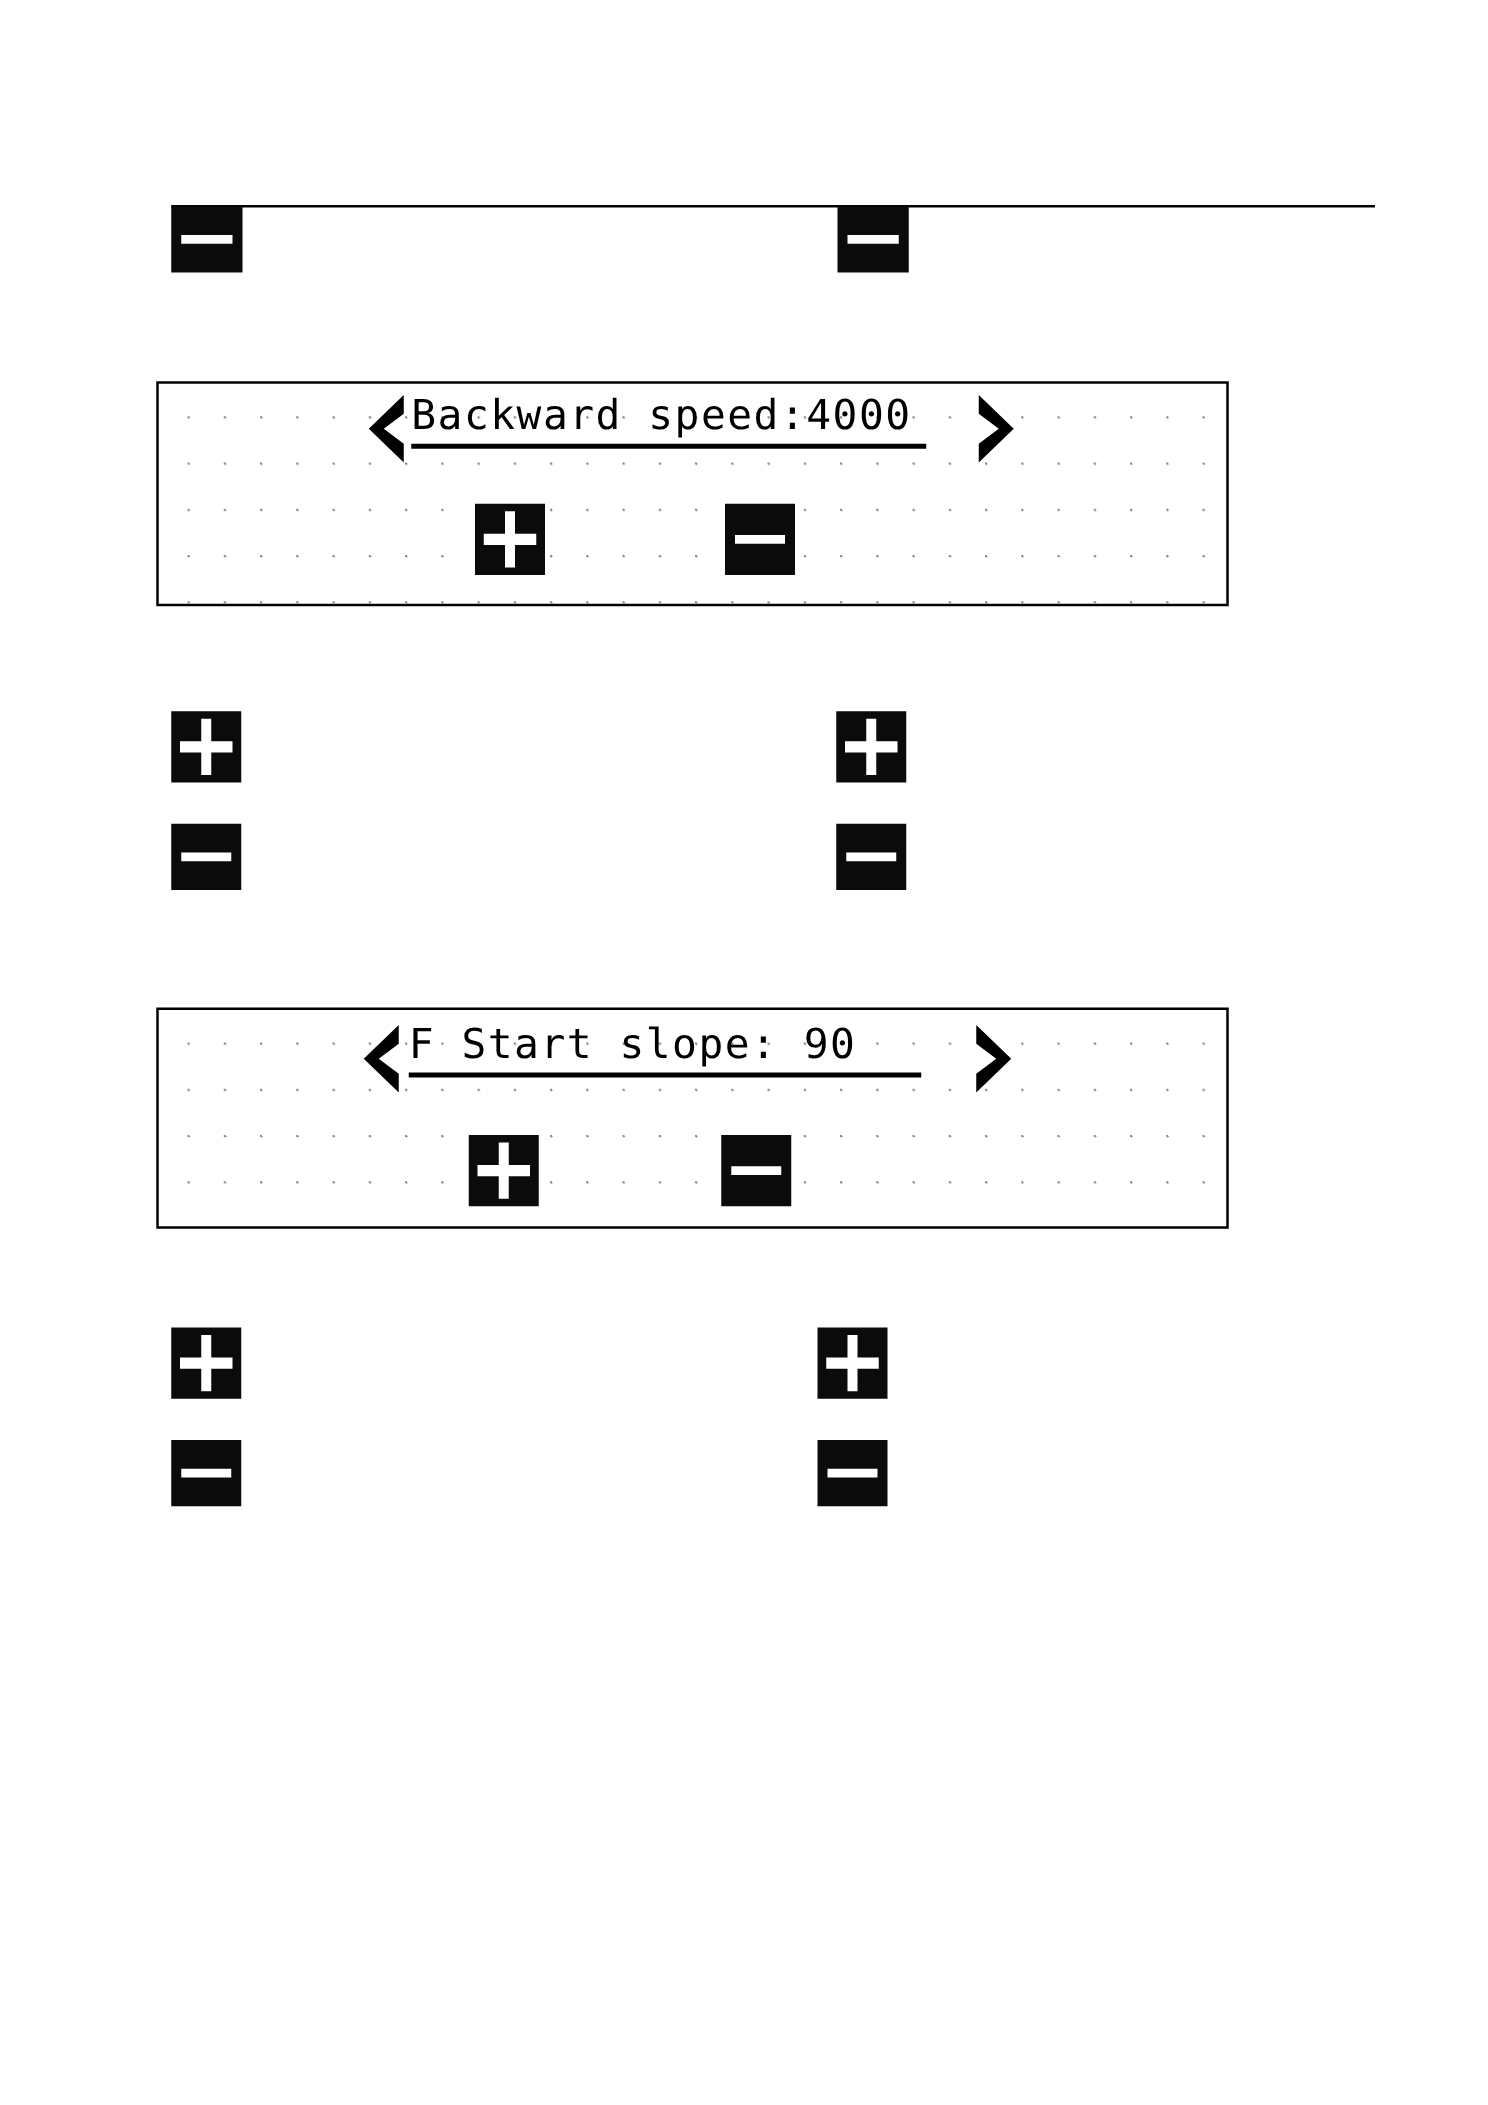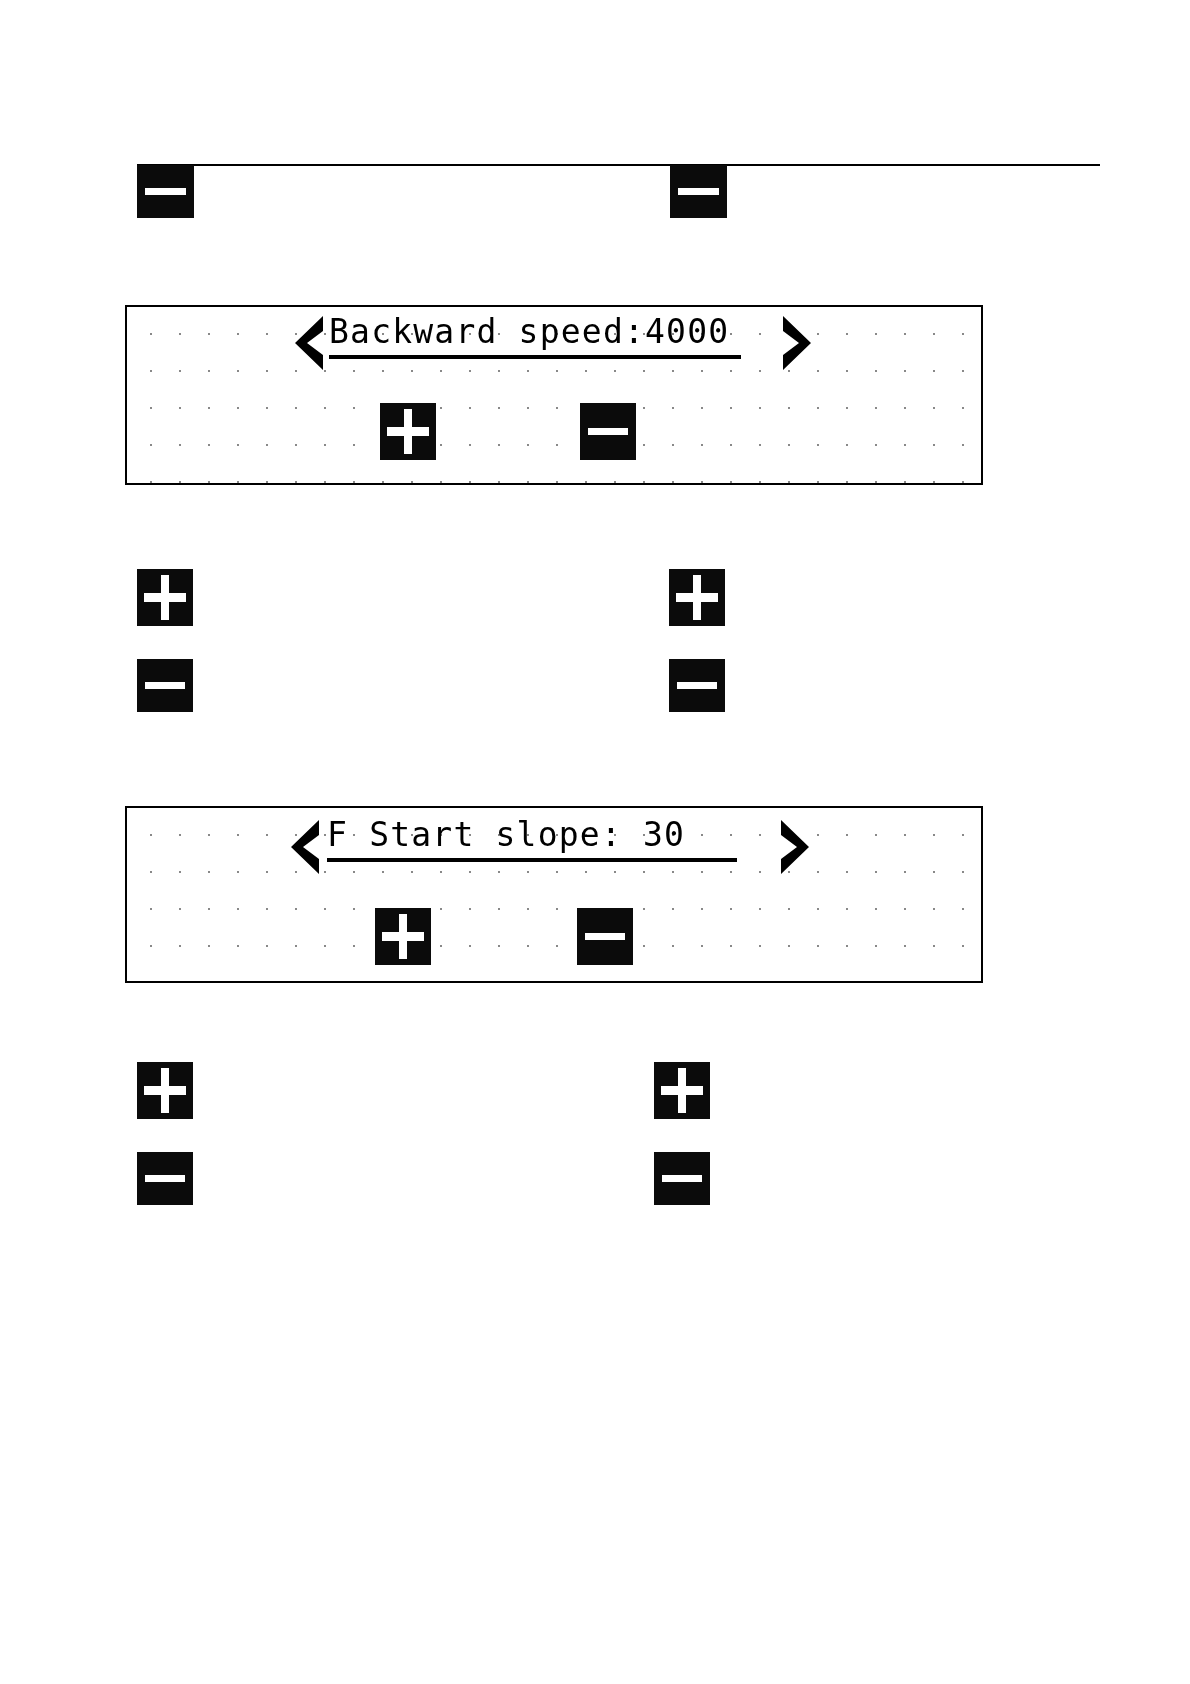--- a/index.html
+++ b/index.html
@@ -178,21 +178,21 @@
   <div class="panel" style="left:108px; top:806px; width:858px; height:177px;">
     <div class="panel-grid"></div>
 
     <div class="chev" style="left:162px; top:10px;">
       <svg viewBox="0 0 34 58" xmlns="http://www.w3.org/2000/svg" aria-hidden="true">
         <polygon points="30,2 30,17 14,29 30,41 30,56 2,29" fill="#000"></polygon>
       </svg>
     </div>
 
     <div class="title-block" style="left:200px; top:10px; width:430px;">
-      <div class="title-text">F Start slope: 30</div>
+      <div class="title-text">F Start slope: 90</div>
       <div class="title-underline" style="width:410px;"></div>
     </div>
 
     <div class="chev" style="left:650px; top:10px;">
       <svg viewBox="0 0 34 58" xmlns="http://www.w3.org/2000/svg" aria-hidden="true">
         <polygon points="4,2 4,17 20,29 4,41 4,56 32,29" fill="#000"></polygon>
       </svg>
     </div>
 
     <div class="btn" style="left:248px; top:100px; width:56px; height:57px;">

